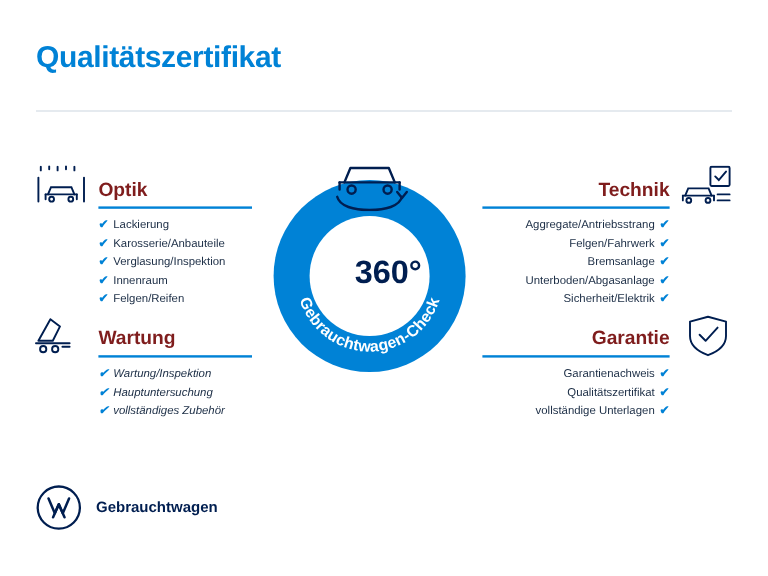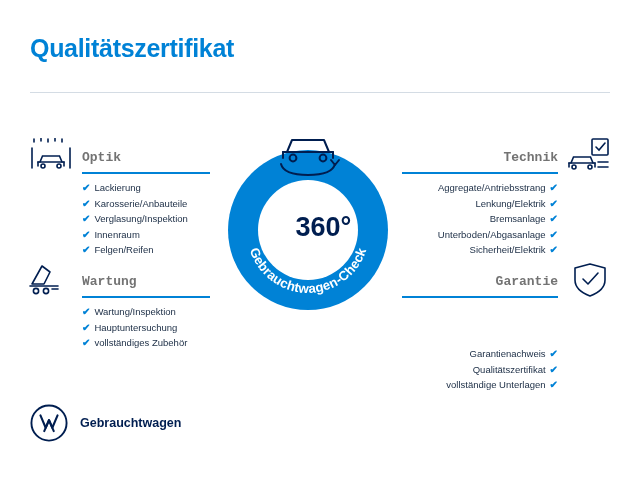--- a/index.html
+++ b/index.html
@@ -34,24 +34,23 @@
     position: absolute;
     left: 30px;
     top: 92px;
     width: 580px;
     height: 1px;
     background: #d4dce4;
   }
   
   .sec-head {
     position: absolute;
-    font-size: 13px;
-    font-weight: bold;
-    color: #737373;
-    font-family: Liberation Mono, monospace;
+    font-size: 16px;
+    font-weight: bold;
+    color: #7f1d1d;
   }
   .sec-rule {
     position: absolute;
     height: 1.5px;
     background: #0082d6;
   }
   
   .list {
     position: absolute;
     font-size: 9.5px;
@@ -184,56 +183,56 @@
         <circle cx="6" cy="29" r="2"></circle>
         <circle cx="22" cy="29" r="2"></circle>
         <path d="M30 24 h10 M30 29 h10"></path>
       </g>
     </svg>
   </div>
   <div class="sec-head" style="right:82px; top:150px; text-align:right;">Technik</div>
   <div class="sec-rule" style="right:82px; top:172px; width:156px;"></div>
   <div class="list right" style="right:82px; top:180px;">
     <div class="row"><span>Aggregate/Antriebsstrang</span><span class="tick">✔</span></div>
-    <div class="row"><span>Lenkung/Elektrik</span><span class="tick">✔</span></div>
+    <div class="row"><span>Felgen/Fahrwerk</span><span class="tick">✔</span></div>
     <div class="row"><span>Bremsanlage</span><span class="tick">✔</span></div>
     <div class="row"><span>Unterboden/Abgasanlage</span><span class="tick">✔</span></div>
     <div class="row"><span>Sicherheit/Elektrik</span><span class="tick">✔</span></div>
   </div>
 
   <div class="icon" style="left:28px; top:262px;">
     <svg width="46" height="36" viewBox="0 0 46 36">
       <g fill="none" stroke="#001e50" stroke-width="1.6" stroke-linecap="round" stroke-linejoin="round">
         <path d="M4 22 L14 4 L22 10 L16 22 Z"></path>
         <path d="M2 24 h28"></path>
         <circle cx="8" cy="29" r="2.6"></circle>
         <circle cx="18" cy="29" r="2.6"></circle>
         <path d="M24 27 h6"></path>
       </g>
     </svg>
   </div>
   <div class="sec-head" style="left:82px; top:274px;">Wartung</div>
   <div class="sec-rule" style="left:82px; top:296px; width:128px;"></div>
-  <div class="list left" style="left:82px; top:304px;">
+  <div class="list left" style="left:82px; top:304px;font-style:italic;">
     <div class="row"><span class="tick">✔</span><span>Wartung/Inspektion</span></div>
     <div class="row"><span class="tick">✔</span><span>Hauptuntersuchung</span></div>
     <div class="row"><span class="tick">✔</span><span>vollständiges Zubehör</span></div>
   </div>
 
   <div class="icon" style="left:572px; top:262px;">
     <svg width="40" height="38" viewBox="0 0 40 38">
       <g fill="none" stroke="#001e50" stroke-width="1.6" stroke-linecap="round" stroke-linejoin="round">
         <path d="M18 2 L33 6 V18 C33 26 26 31 18 34 C10 31 3 26 3 18 V6 Z"></path>
         <path d="M11 17 l5 5 l10 -11"></path>
       </g>
     </svg>
   </div>
   <div class="sec-head" style="right:82px; top:274px; text-align:right;">Garantie</div>
   <div class="sec-rule" style="right:82px; top:296px; width:156px;"></div>
-  <div class="list right" style="right:82px; top:304px;margin-top:42px;">
+  <div class="list right" style="right:82px; top:304px;">
     <div class="row"><span>Garantienachweis</span><span class="tick">✔</span></div>
     <div class="row"><span>Qualitätszertifikat</span><span class="tick">✔</span></div>
     <div class="row"><span>vollständige Unterlagen</span><span class="tick">✔</span></div>
   </div>
 
   <div class="badge">
     <div class="ring"></div>
     <div class="hole"></div>
     <div class="deg">360°</div>
     <svg class="curved" viewBox="0 0 160 160">

